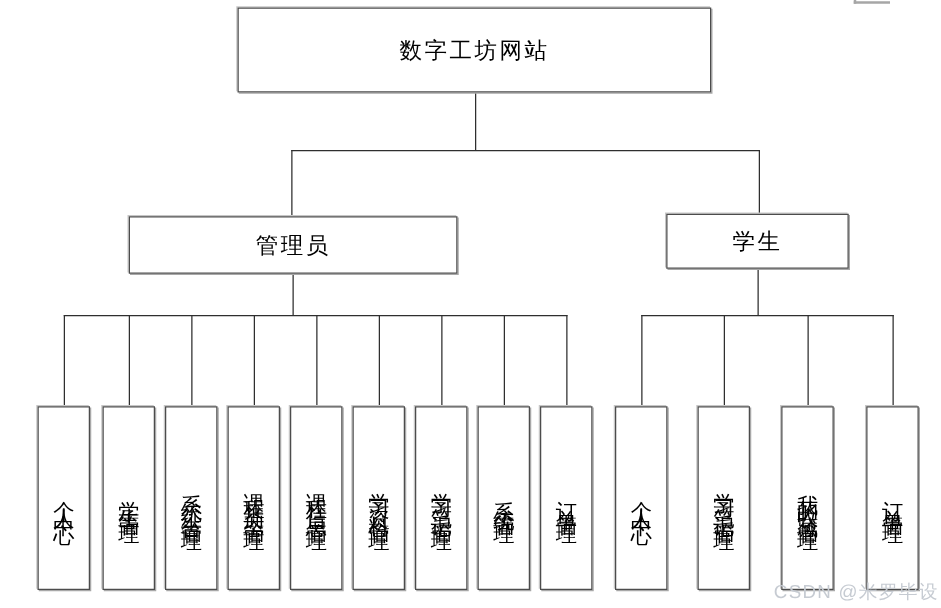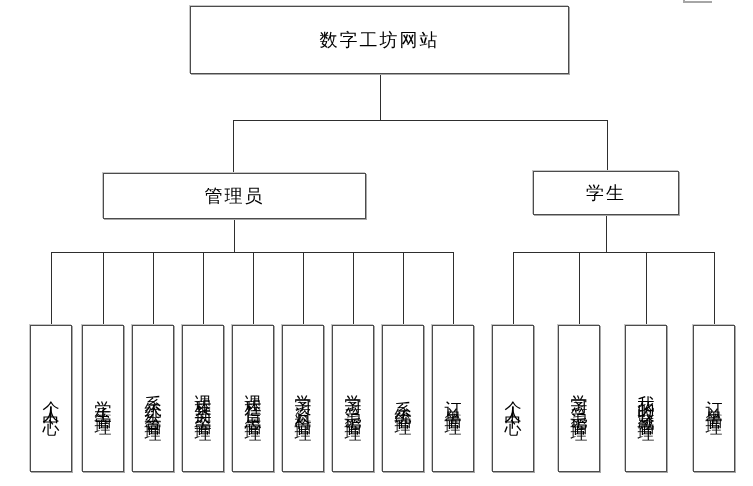--- a/index.html
+++ b/index.html
@@ -147,14 +147,15 @@
   </div>
   <div class="node leaf" style="left:625px;">
     <span class="v-label">我的收藏管理</span>
   </div>
   <div class="node leaf" style="left:693px;">
     <span class="v-label">订单管理</span>
   </div>
 
   <div class="corner-artifact"></div>
 
+  <div class="watermark">CSDN @米罗毕设</div>
 
 </div>
 
 </body></html>

